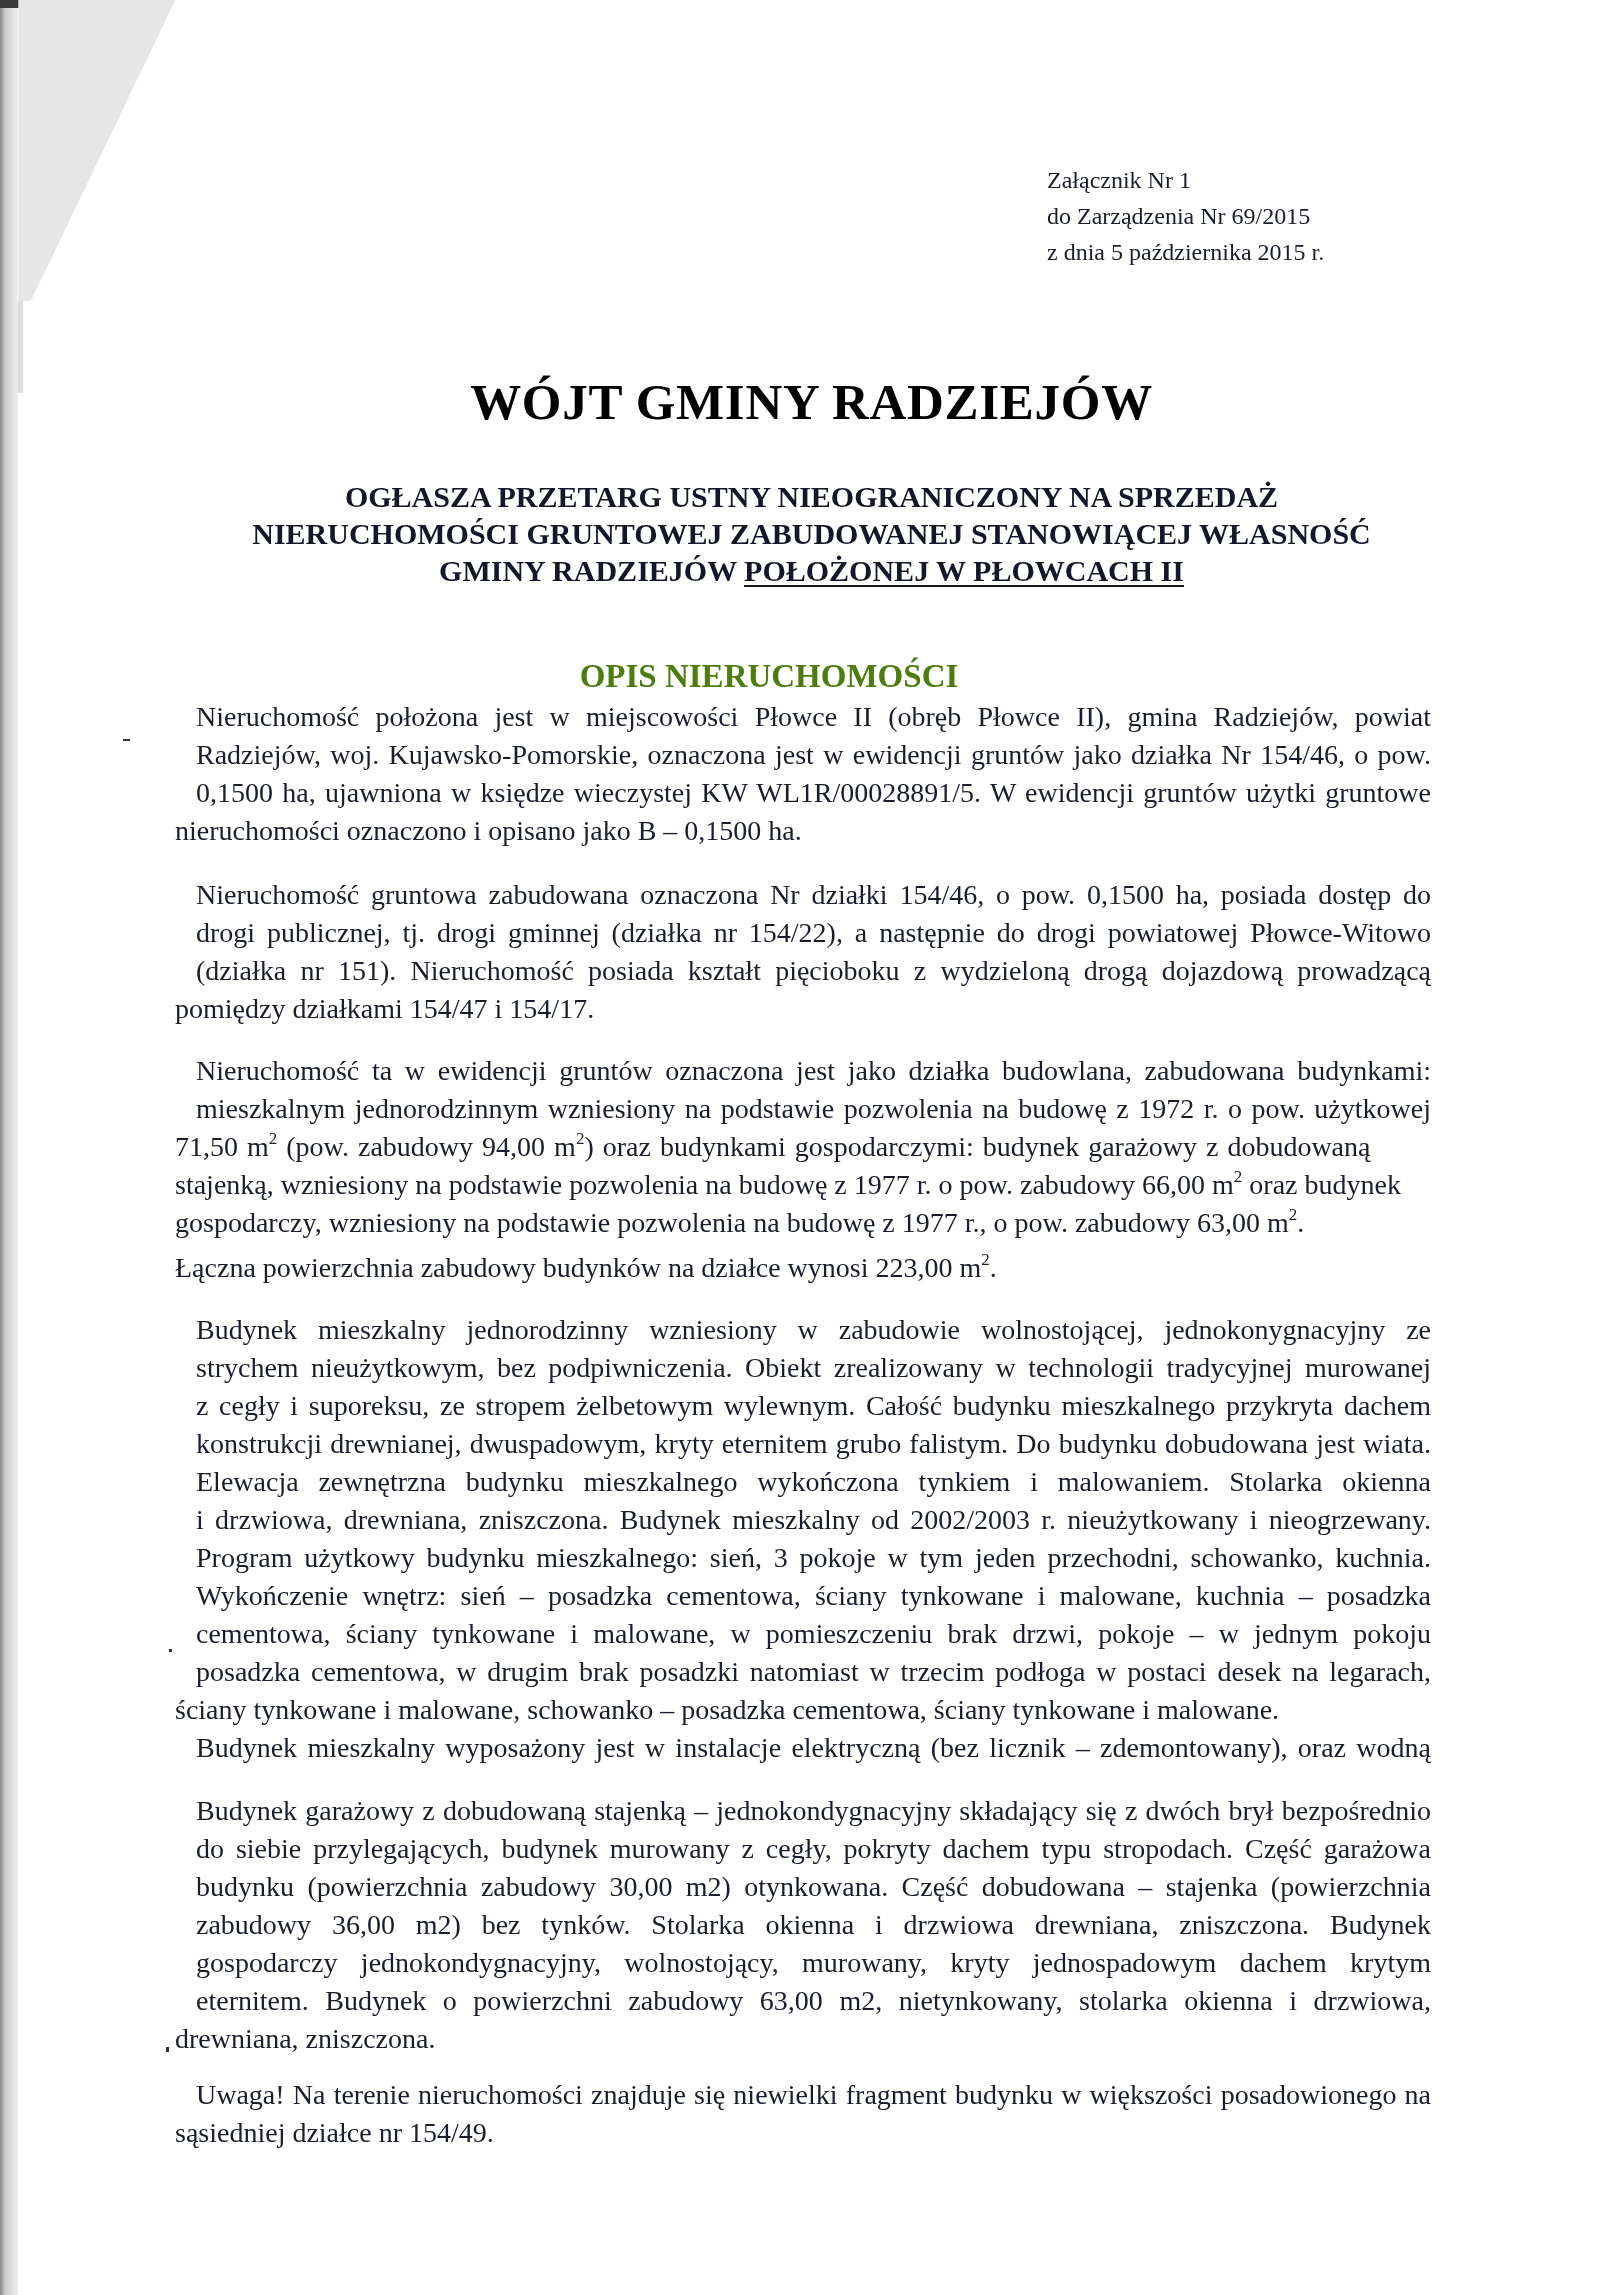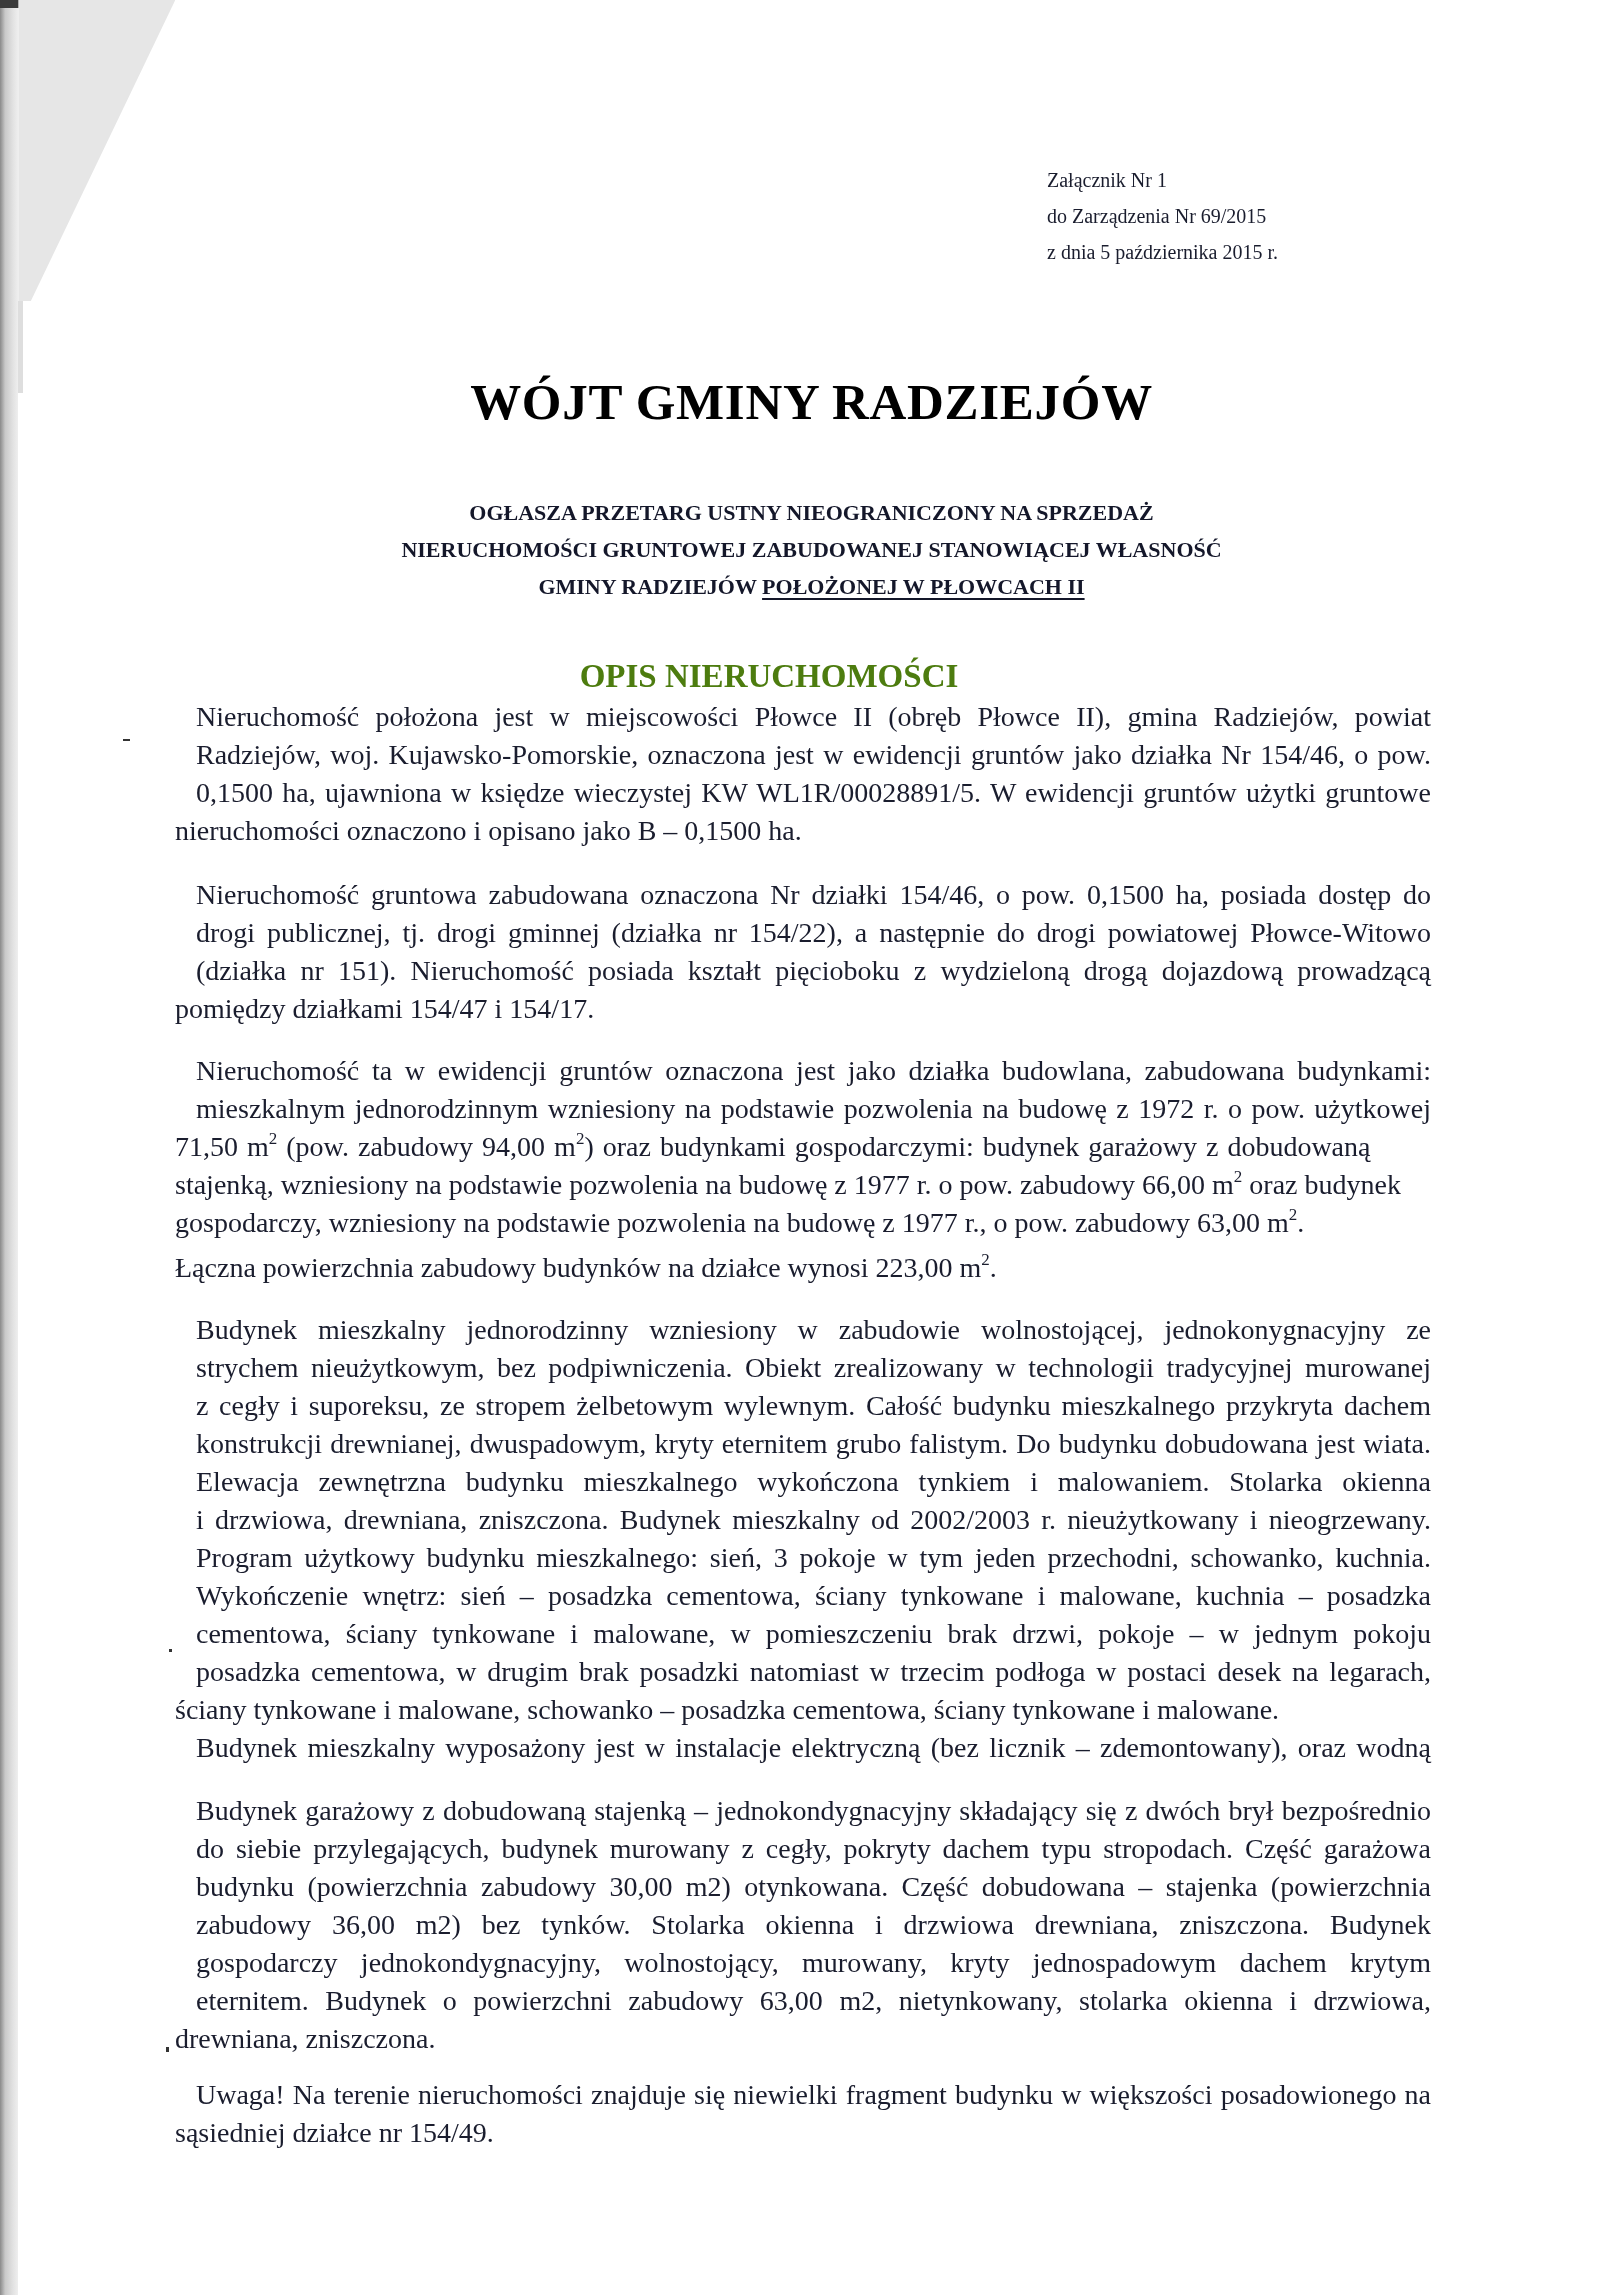--- a/index.html
+++ b/index.html
@@ -20,29 +20,29 @@
     position: absolute; left: 18.3px; top: 0; width: 157px; height: 301px;
     background: #e6e6e6;
     clip-path: polygon(0 0, 100% 0, 8% 100%, 0 100%);
   }
   .scan-fold2 {
     position: absolute; left: 18.3px; top: 301px; width: 5.2px; height: 92px; background: #dedede;
   }
 
   .annex {
     position: absolute; left: 1047px; top: 162px;
-    font-size: 20px; line-height: 36px; color: #1a1d2e;
+    font-size: 24px; line-height: 36px; color: #1a1d2e;
   }
   .title {
     position: absolute; left: 0; width: 1623px; top: 373px; text-align: center;
     font-weight: bold; font-size: 51px; letter-spacing: 0.7px; color: #000000;
   }
   .subtitle {
     position: absolute; left: 0; width: 1623px; top: 478px; text-align: center;
-    font-weight: bold; font-size: 22px; line-height: 37px; color: #14172a; margin-top: 16px;
+    font-weight: bold; font-size: 30px; line-height: 37px; color: #14172a;
   }
   .subtitle .u { text-decoration: underline; text-decoration-thickness: 2px; text-underline-offset: 3.9px; }
   .section-heading {
     position: absolute; left: 0; width: 1538px; top: 658px; text-align: center;
     font-weight: bold; font-size: 33px; color: #4d7c0f;
   }
   .para { position: absolute; left: 175px; width: 1256px; font-size: 28px; line-height: 38px; }
   .line { display: block; white-space: nowrap; }
   .line.j { text-align: justify; text-align-last: justify; white-space: normal; margin-left: 21px; }
   sup { font-size: 17px; line-height: 0; vertical-align: 11.8px; }

